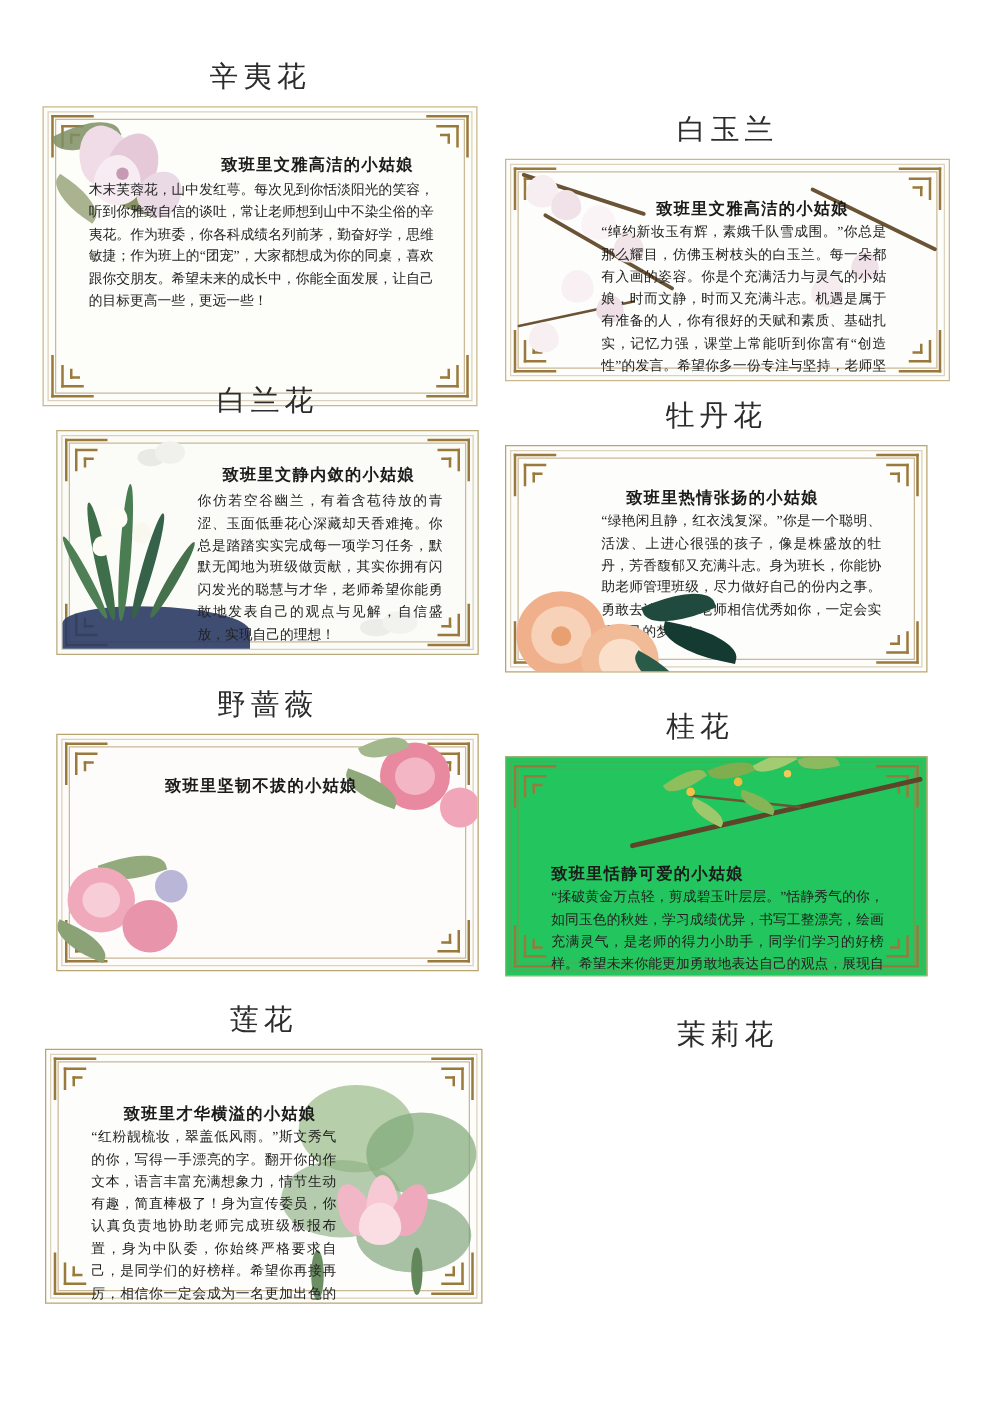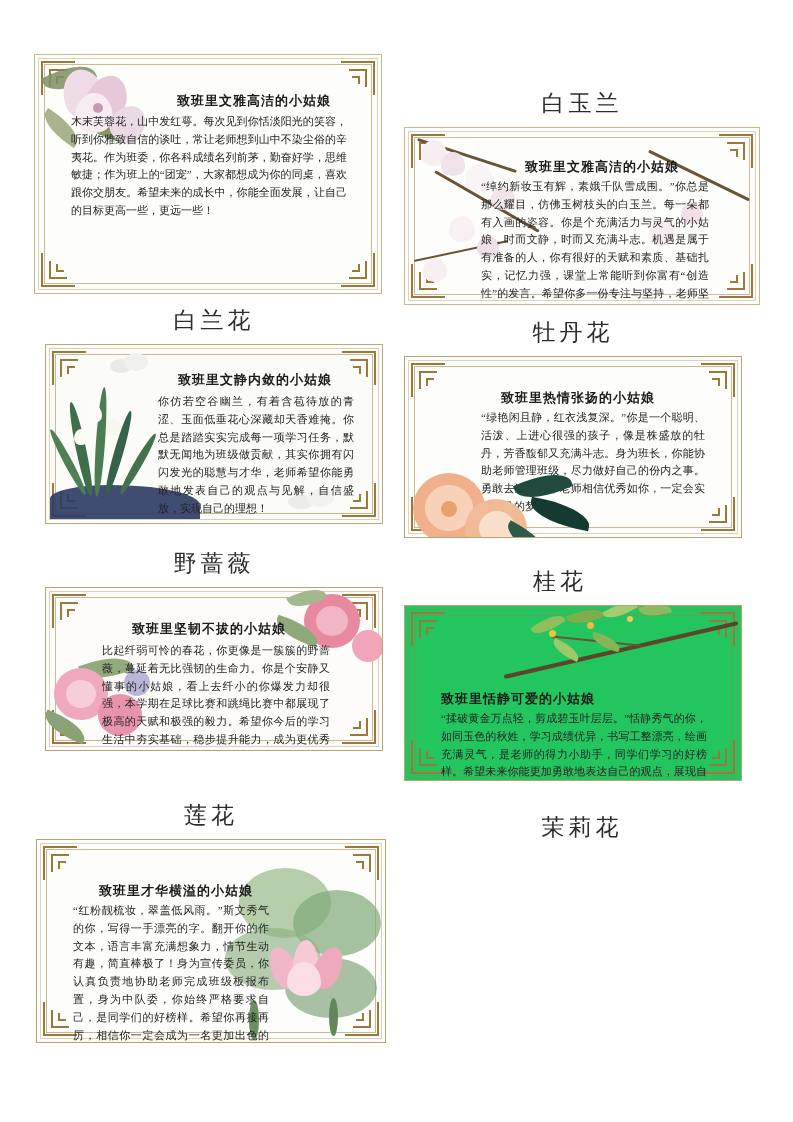--- a/index.html
+++ b/index.html
@@ -80,20 +80,21 @@
   .leaf{position:absolute;border-radius:0 80% 0 80%;}
   .branch{position:absolute;background:#6b5336;border-radius:2px;}
   .blob{position:absolute;border-radius:50%;}
 </style>
 </head>
 <body>
 
 <div class="page">
 
   <div class="card-block" style="left:34px;top:46px;width:348px;">
+    <div class="card-title">辛夷花</div>
     <div class="card" style="margin-top:8px;width:348px;height:240px;background:#fdfdfa;border:1px solid #c9b88a;">
       <div class="card-outer-line"></div>
       <div class="card-inner"></div>
       <div class="corner c-tl">
           <i class="h1"></i>
           <i class="v1"></i>
           <i class="h2"></i>
           <i class="v2"></i>
           <i class="h3"></i>
           <i class="v3"></i>
@@ -312,21 +313,21 @@
         <div class="petal" style="left:80px;top:64px;width:36px;height:34px;background:#fae0cb;border-radius:50%;"></div>
         <div class="leaf" style="left:116px;top:28px;width:56px;height:22px;background:#1f4a3d;transform:rotate(-22deg);"></div>
         <div class="leaf" style="left:130px;top:56px;width:62px;height:22px;background:#143a31;transform:rotate(12deg);"></div>
         <div class="leaf" style="left:104px;top:84px;width:48px;height:18px;background:#2a5a48;transform:rotate(30deg);"></div>
       </div>
     </div>
   </div>
 
   <div class="card-block" style="left:45px;top:548px;width:338px;">
     <div class="card-title">野蔷薇</div>
-    <div class="card" style="margin-top:8px;width:338px;height:164px;background:#fdfcfb;border:1px solid #b8a46e;">
+    <div class="card" style="margin-top:8px;width:338px;height:190px;background:#fdfcfb;border:1px solid #b8a46e;">
       <div class="card-outer-line"></div>
       <div class="card-inner"></div>
       <div class="corner c-tl">
           <i class="h1"></i>
           <i class="v1"></i>
           <i class="h2"></i>
           <i class="v2"></i>
           <i class="h3"></i>
           <i class="v3"></i>
         </div>
@@ -365,21 +366,20 @@
       <div class="art" style="left:-6px;bottom:-8px;width:130px;height:110px;">
         <div class="leaf" style="left:40px;top:10px;width:52px;height:20px;background:#93aa7d;transform:rotate(-18deg);"></div>
         <div class="petal" style="left:14px;top:20px;width:54px;height:52px;background:#efa9bb;border-radius:50%;"></div>
         <div class="petal" style="left:26px;top:32px;width:30px;height:28px;background:#f7cdd8;border-radius:50%;"></div>
         <div class="petal" style="left:58px;top:46px;width:44px;height:42px;background:#e894ab;border-radius:50%;"></div>
         <div class="blob" style="left:84px;top:22px;width:26px;height:26px;background:#b9b6d8;"></div>
         <div class="leaf" style="left:2px;top:70px;width:46px;height:18px;background:#8aa276;transform:rotate(24deg);"></div>
       </div>
 
       <div class="card-heading" style="left:86px;top:32px;">致班里坚韧不拔的小姑娘</div>
-      <div class="card-body" style="left:56px;top:54px;width:228px;">比起纤弱可怜的春花，你更像是一簇簇的野蔷薇，蔓延着无比强韧的生命力。你是个安静又懂事的小姑娘，看上去纤小的你爆发力却很强，本学期在足球比赛和跳绳比赛中都展现了极高的天赋和极强的毅力。希望你今后的学习生活中夯实基础，稳步提升能力，成为更优秀的自己！</div>
     </div>
   </div>
 
   <div class="card-block" style="left:404px;top:566px;width:312px;">
     <div class="card-title">桂花</div>
     <div class="card" style="margin-top:8px;width:338px;height:176px;background:#22c55e;border:1px solid #b8a46e;">
       <div class="card-outer-line"></div>
       <div class="card-inner"></div>
       <div class="corner c-tl">
           <i class="h1"></i>

